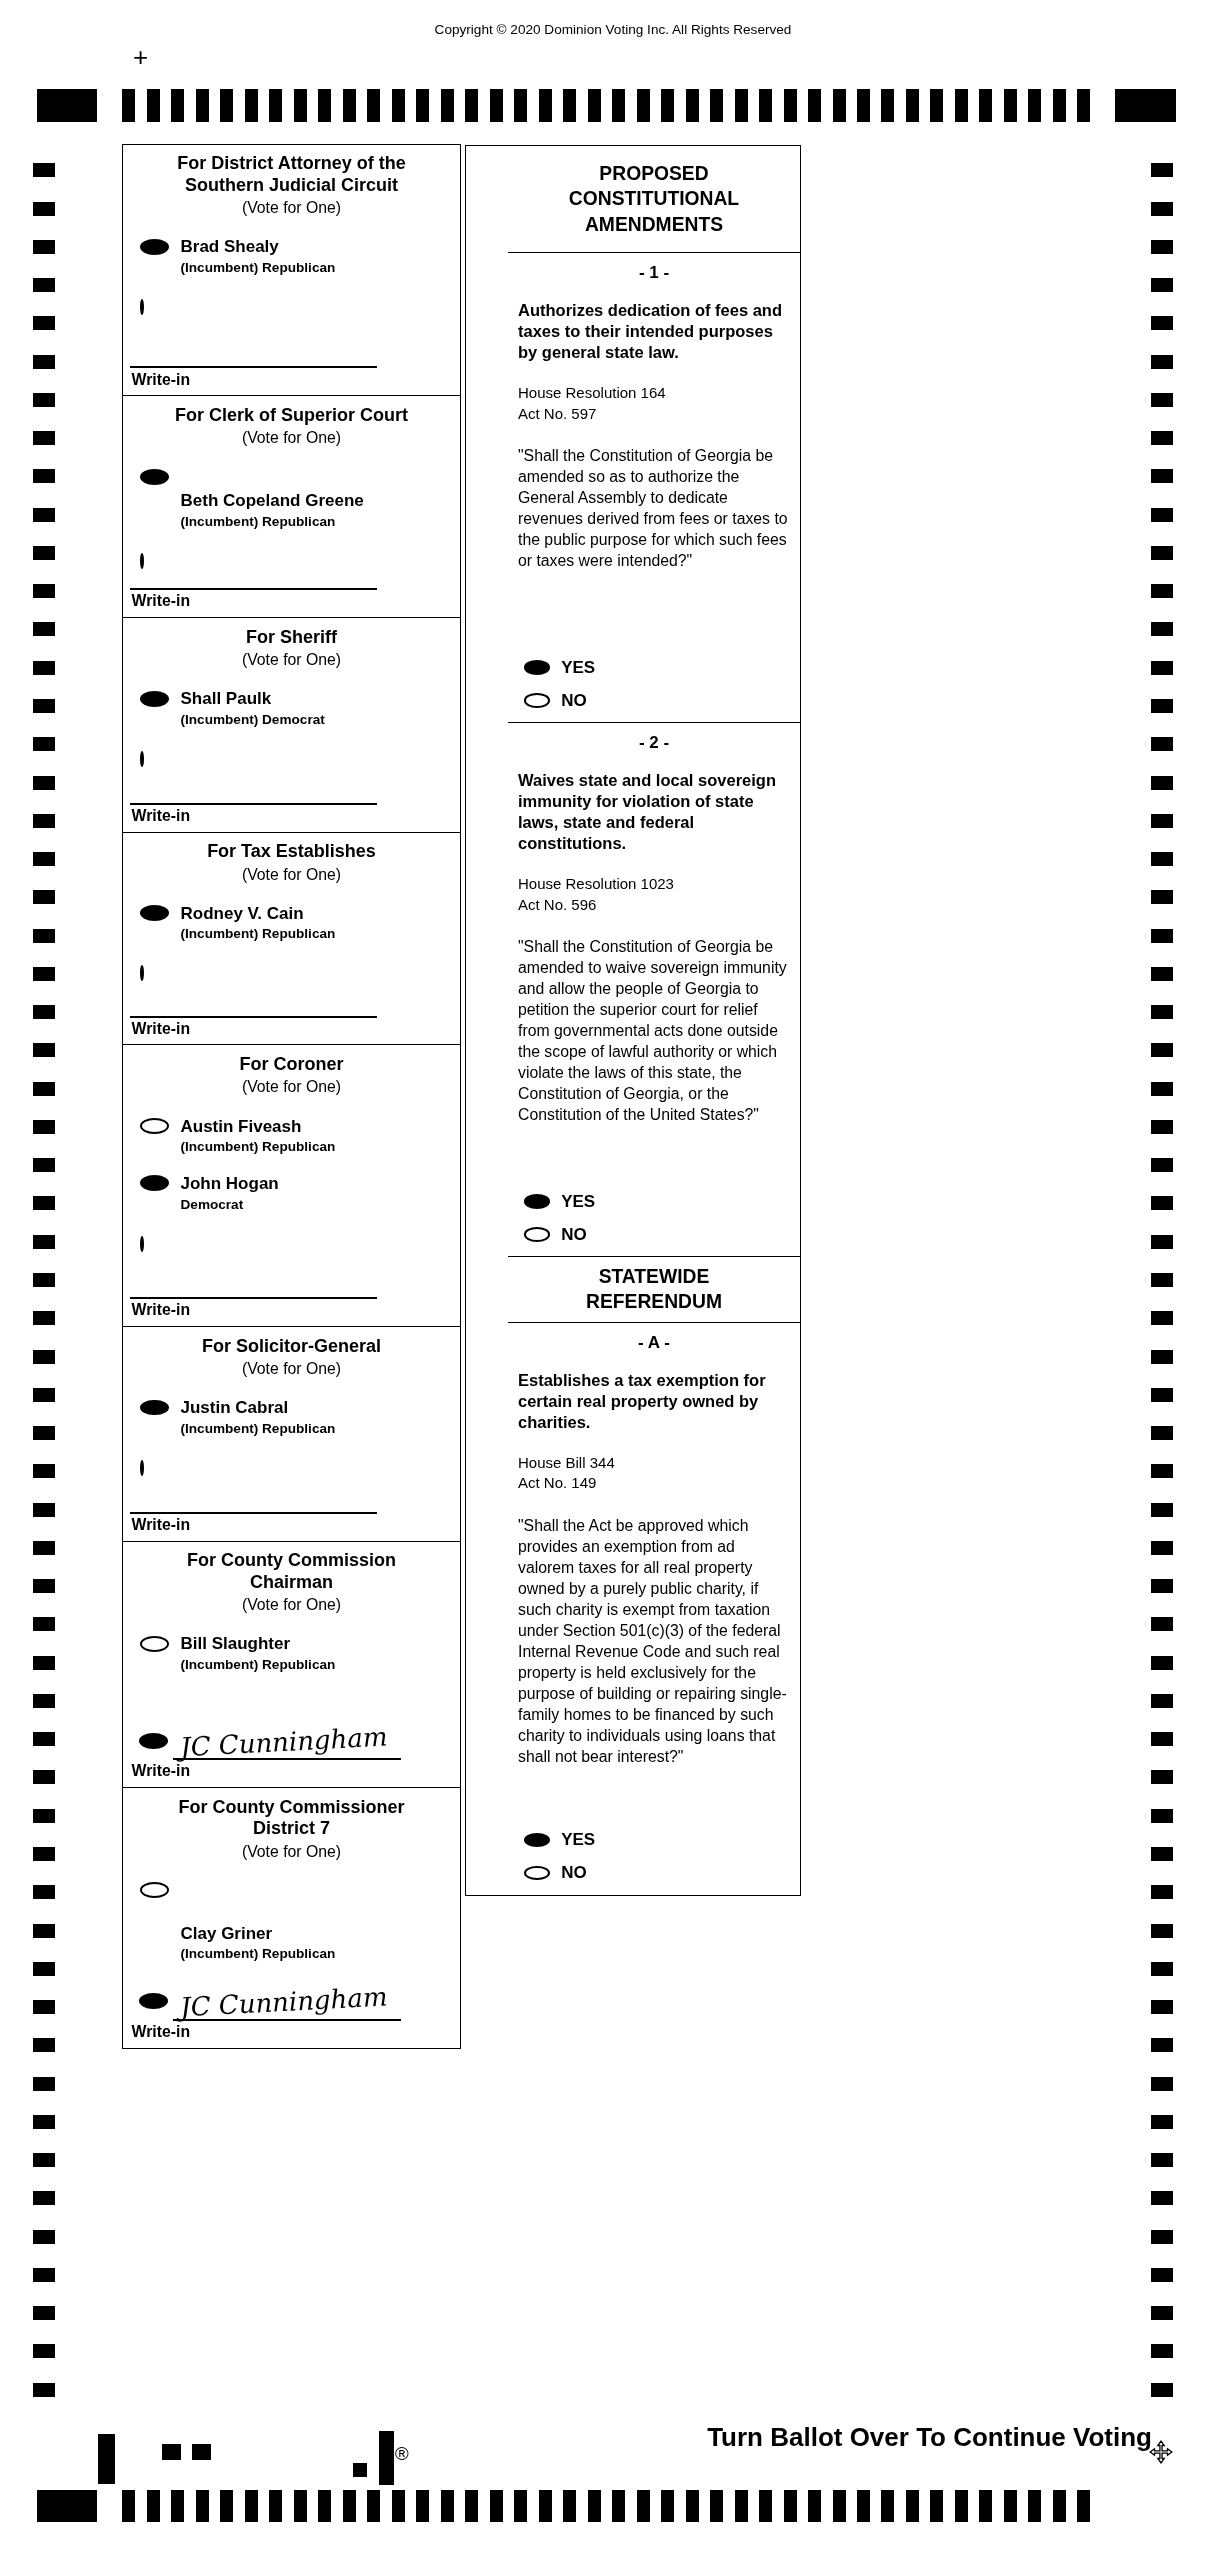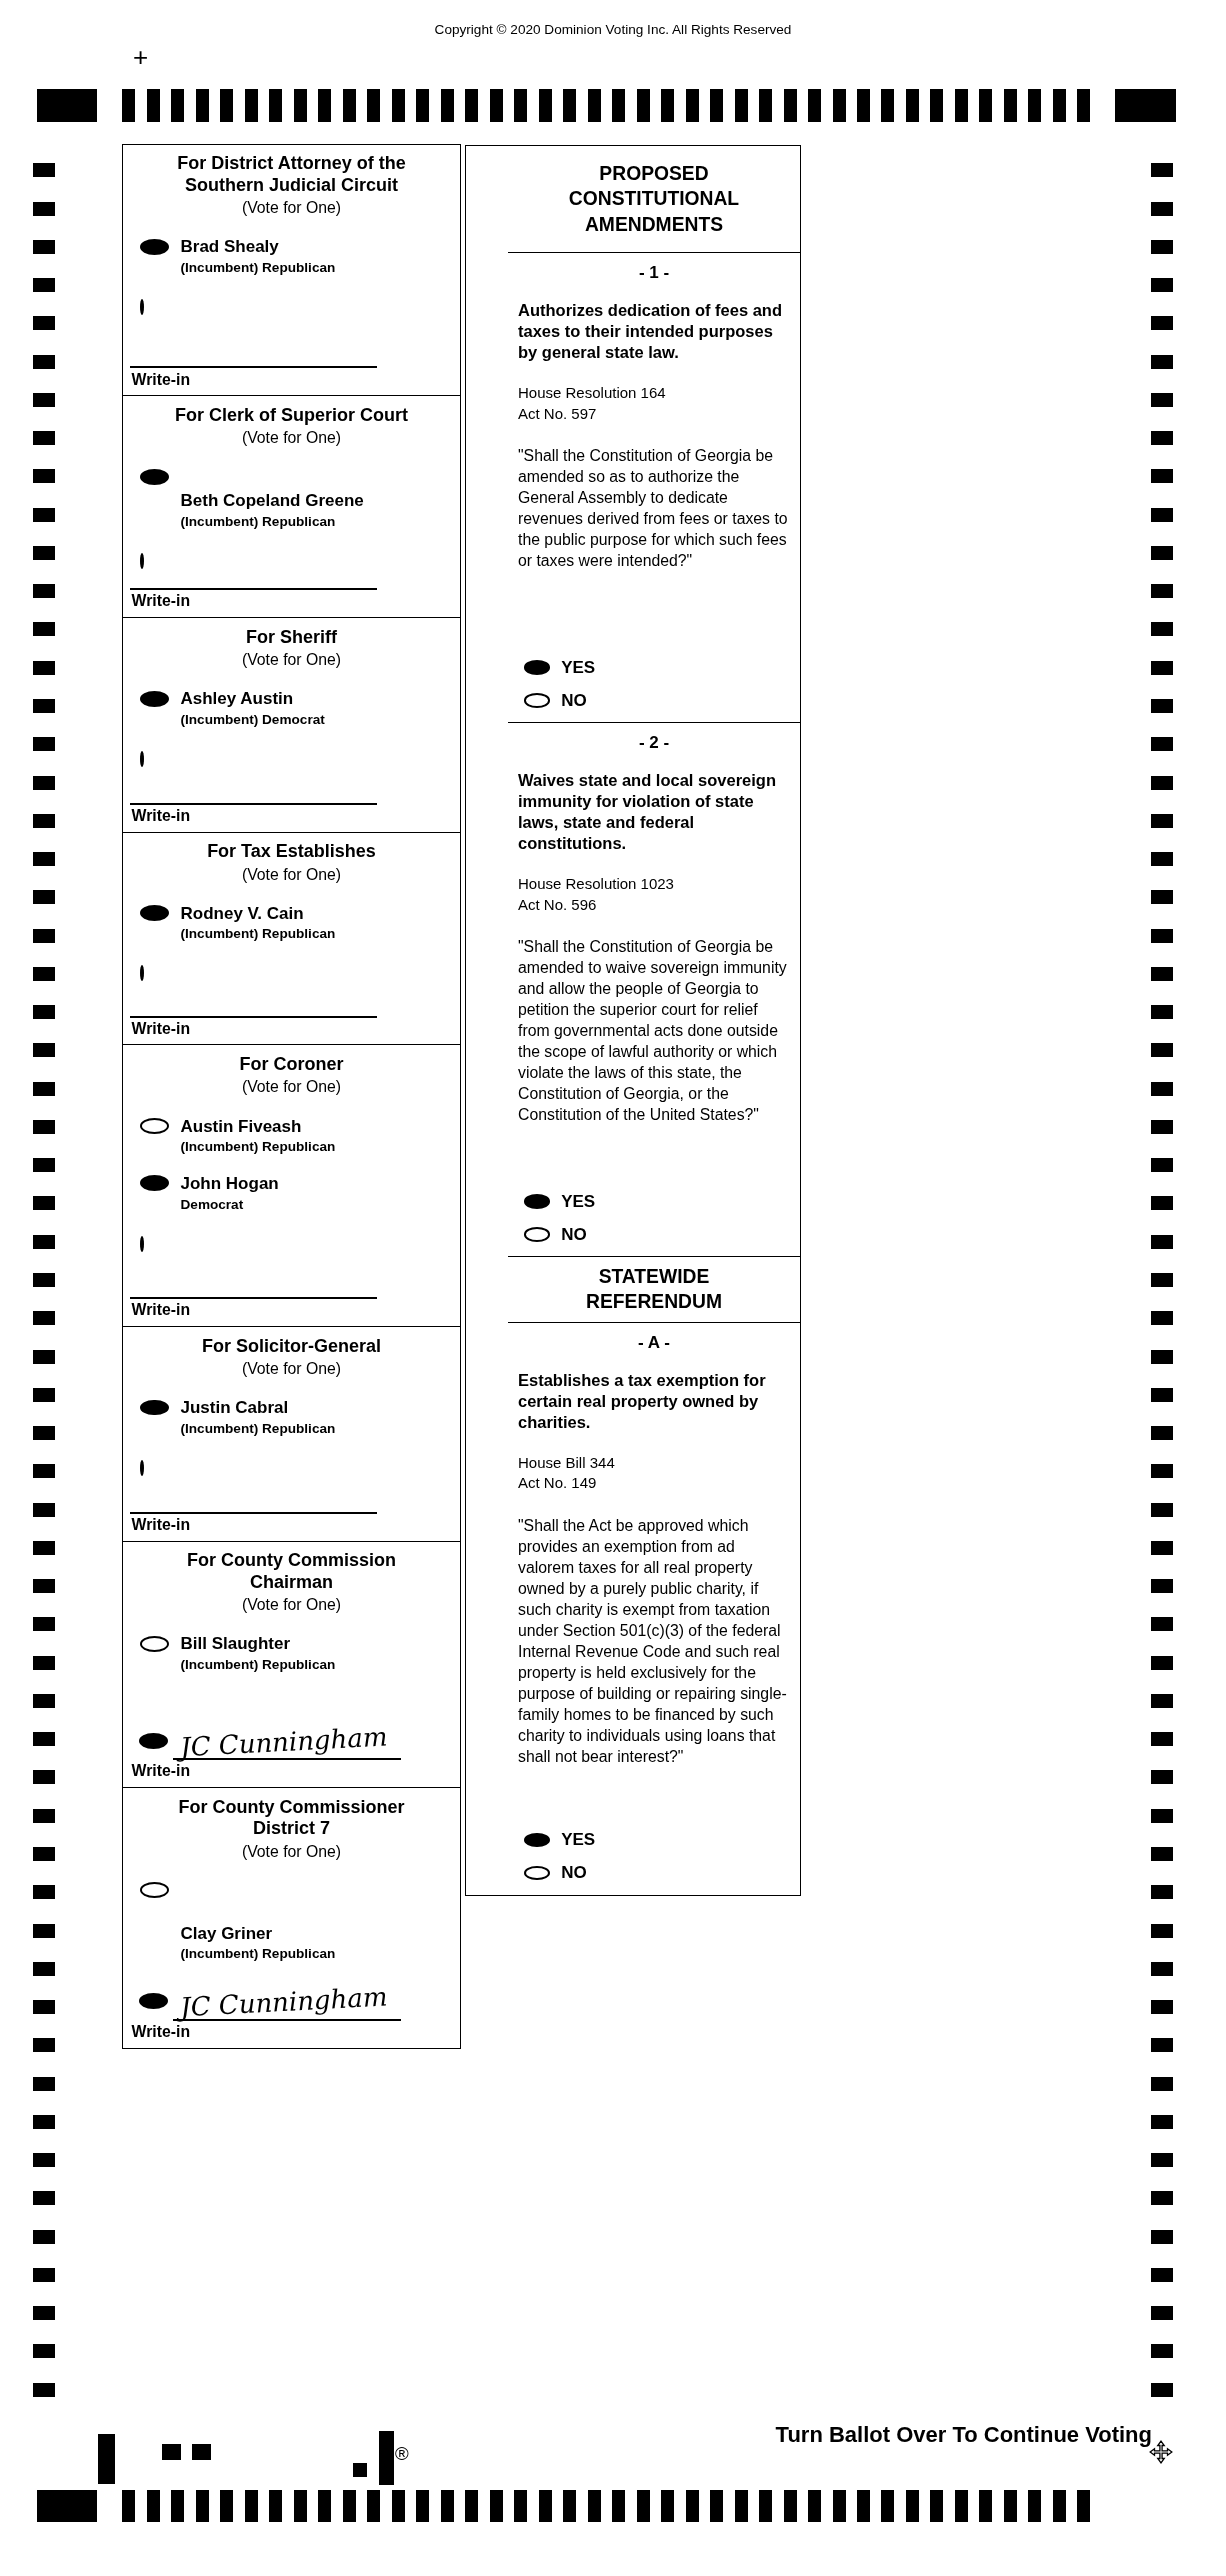--- a/index.html
+++ b/index.html
@@ -36,21 +36,21 @@
   .rc-measure { border-bottom:1.4px solid #000; display:flex; flex-direction:column; padding:0 10px; }
   .rc-measure:last-child, .rc-last { border-bottom:none; }
   .m-number { font-weight:bold; font-size:17px; text-align:center; margin-top:10px; }
   .m-summary { font-weight:bold; font-size:16.5px; margin-top:17px; line-height:1.28; }
   .m-refs { font-size:15px; margin-top:20px; line-height:1.35; white-space:pre-line; }
   .m-question { font-size:15.8px; margin-top:21.5px; line-height:1.33; }
   .choices { margin-top:auto; padding-bottom:11.5px; }
   .choice-row { display:flex; align-items:center; margin:13px 0 0 5.7px; }
   .choice-label { font-weight:bold; font-size:17px; margin-left:11.5px; }
 
-  #turn { position:absolute; right:74px; top:2422px; font-size:22px; font-weight:bold; }
+  #turn { position:absolute; right:74px; top:2422px; font-size:26px; font-weight:bold; }
   #reg  { position:absolute; left:395px; top:2443px; font-size:18.6px; }
   #crosshair { position:absolute; left:1148px; top:2439px; }
 </style>
 </head>
 <body>
 
 <div id="page">
 
   <div id="copyright" style="white-space: pre-line;">Copyright © 2020 Dominion Voting Inc. All Rights Reserved</div>
   <div id="plus" style="white-space: pre-line;">+</div>
@@ -297,21 +297,21 @@
           <div class="writein-line"></div>
           <div class="writein-label" style="white-space: pre-line;">Write-in</div>
         </div>
       </div>
       <div class="contest" style="min-height: 216px;">
         <div class="c-title" style="white-space: pre-line;">For Sheriff</div>
         <div class="c-note" style="white-space: pre-line;">(Vote for One)</div>
         <div class="cand-row">
           <span class="oval filled"></span>
           <div class="cand-text">
-            <div class="cand-name" style="white-space: pre-line;">Ashley Austin</div>
+            <div class="cand-name" style="white-space: pre-line;">Shall Paulk</div>
             <div class="cand-detail" style="white-space: pre-line;">(Incumbent) Democrat</div>
           </div>
         </div>
         <div class="blank-row"><span class="oval"></span></div>
         <div class="writein-wrap">
           <div class="writein-line"></div>
           <div class="writein-label" style="white-space: pre-line;">Write-in</div>
         </div>
       </div>
       <div class="contest" style="min-height: 214px;">

